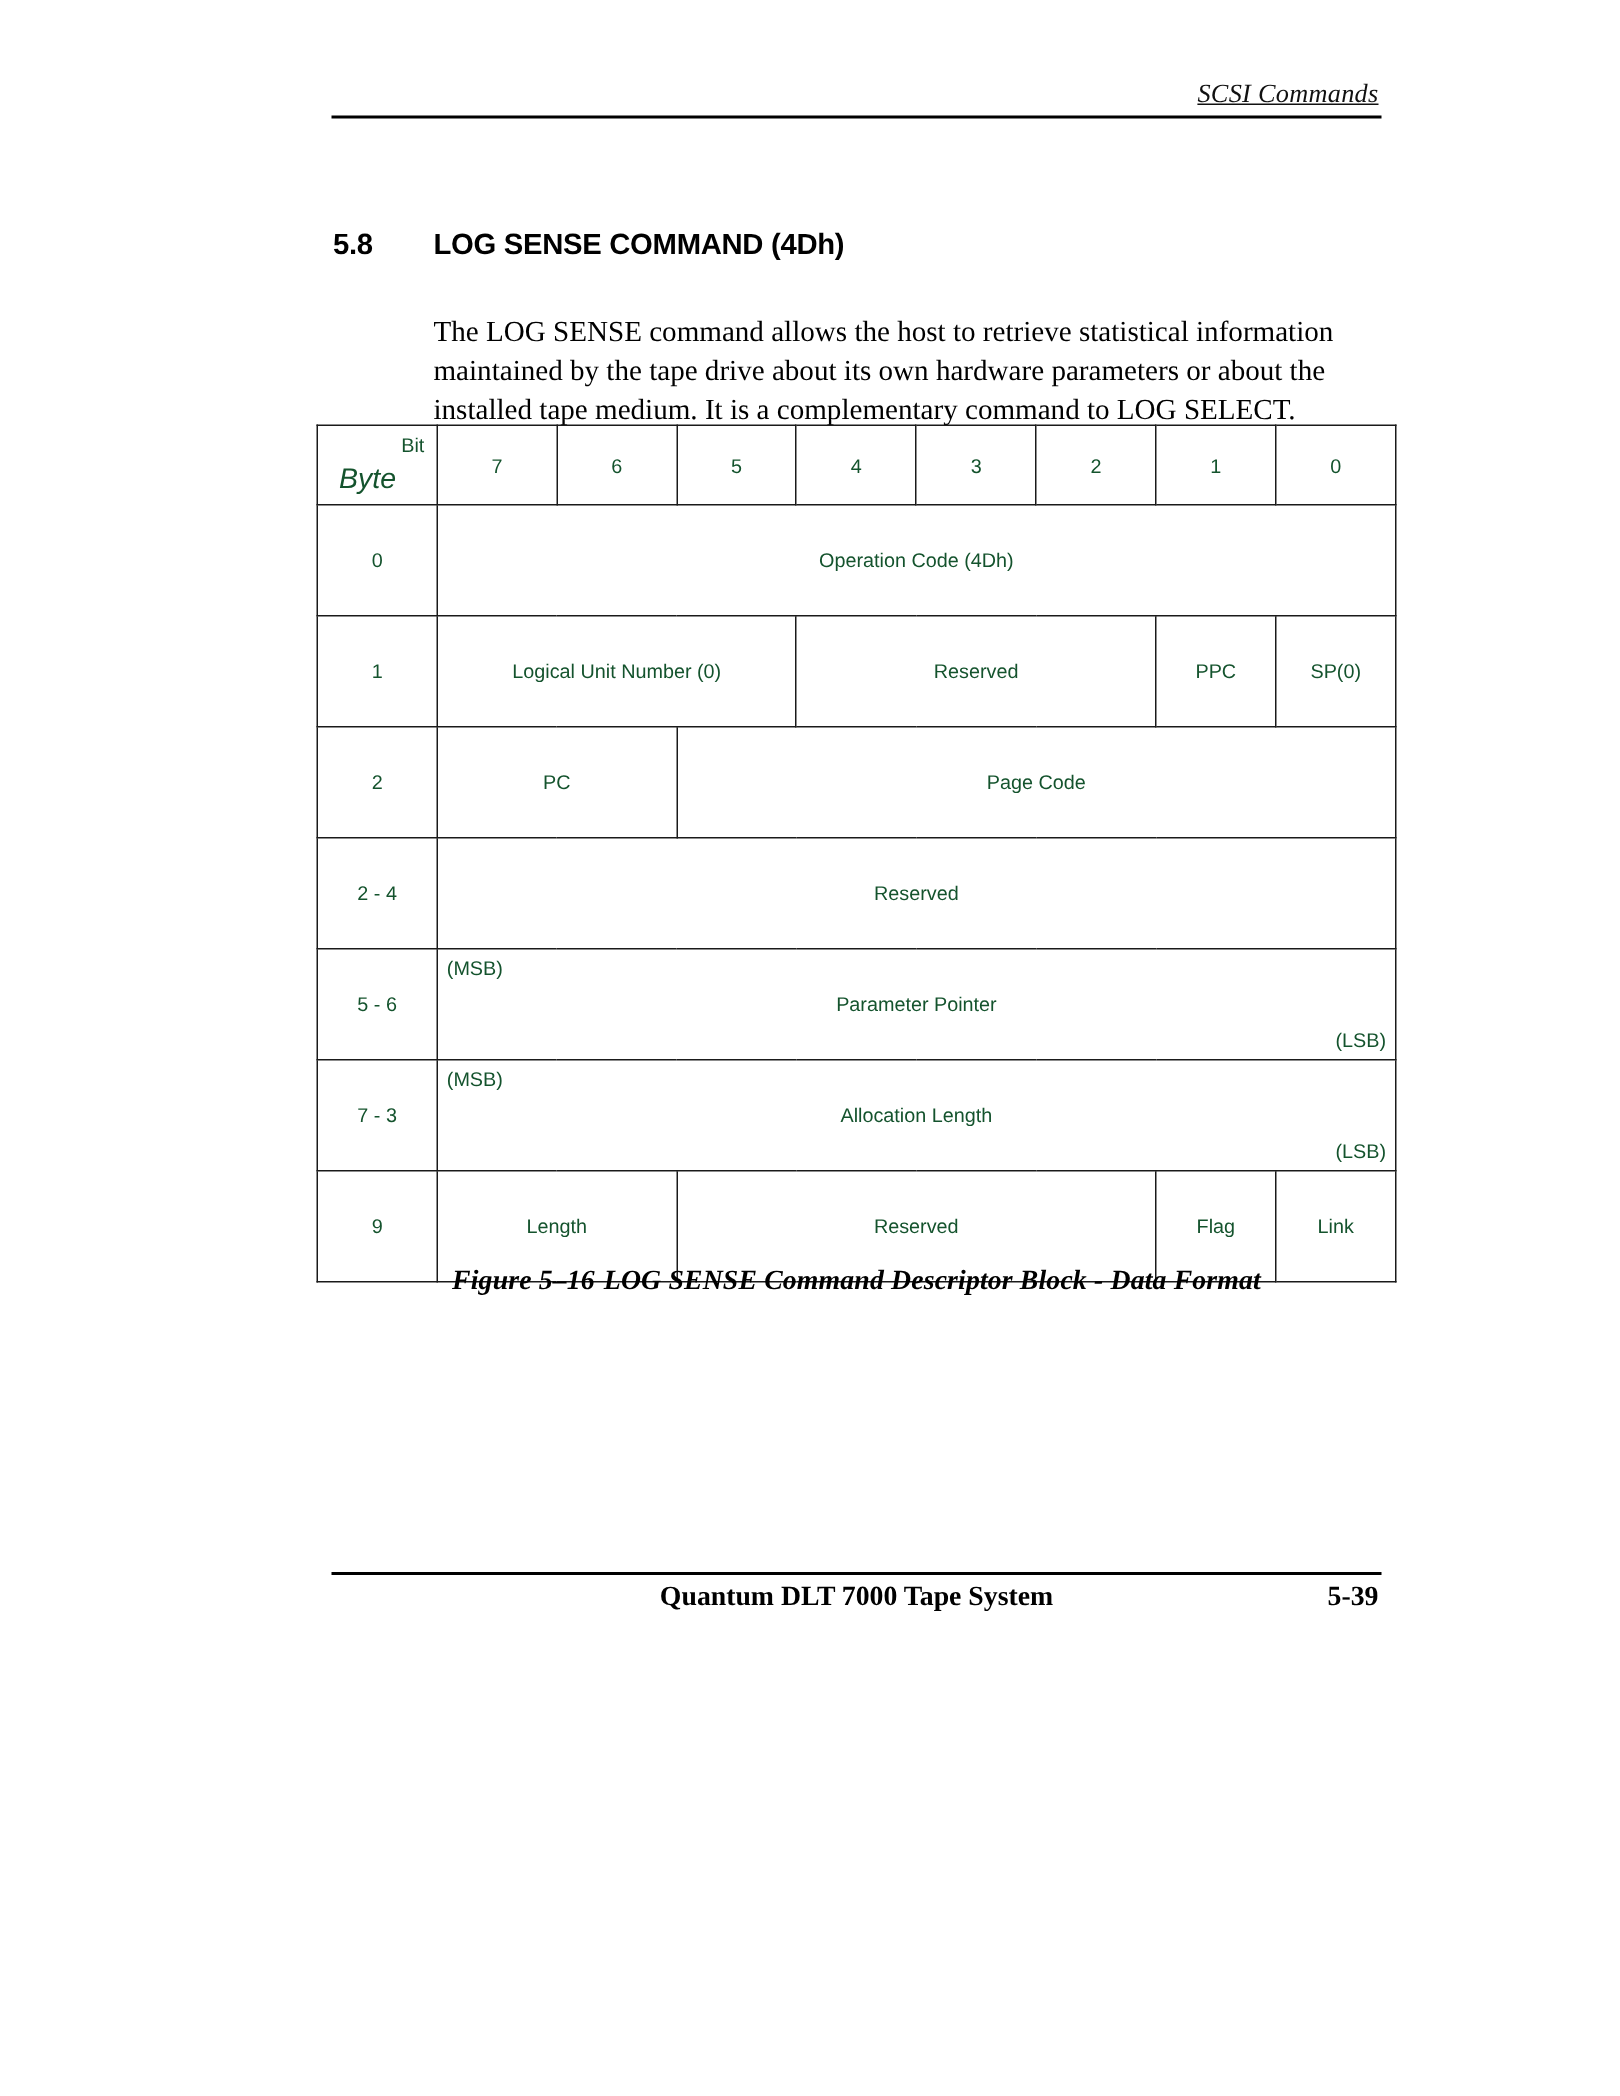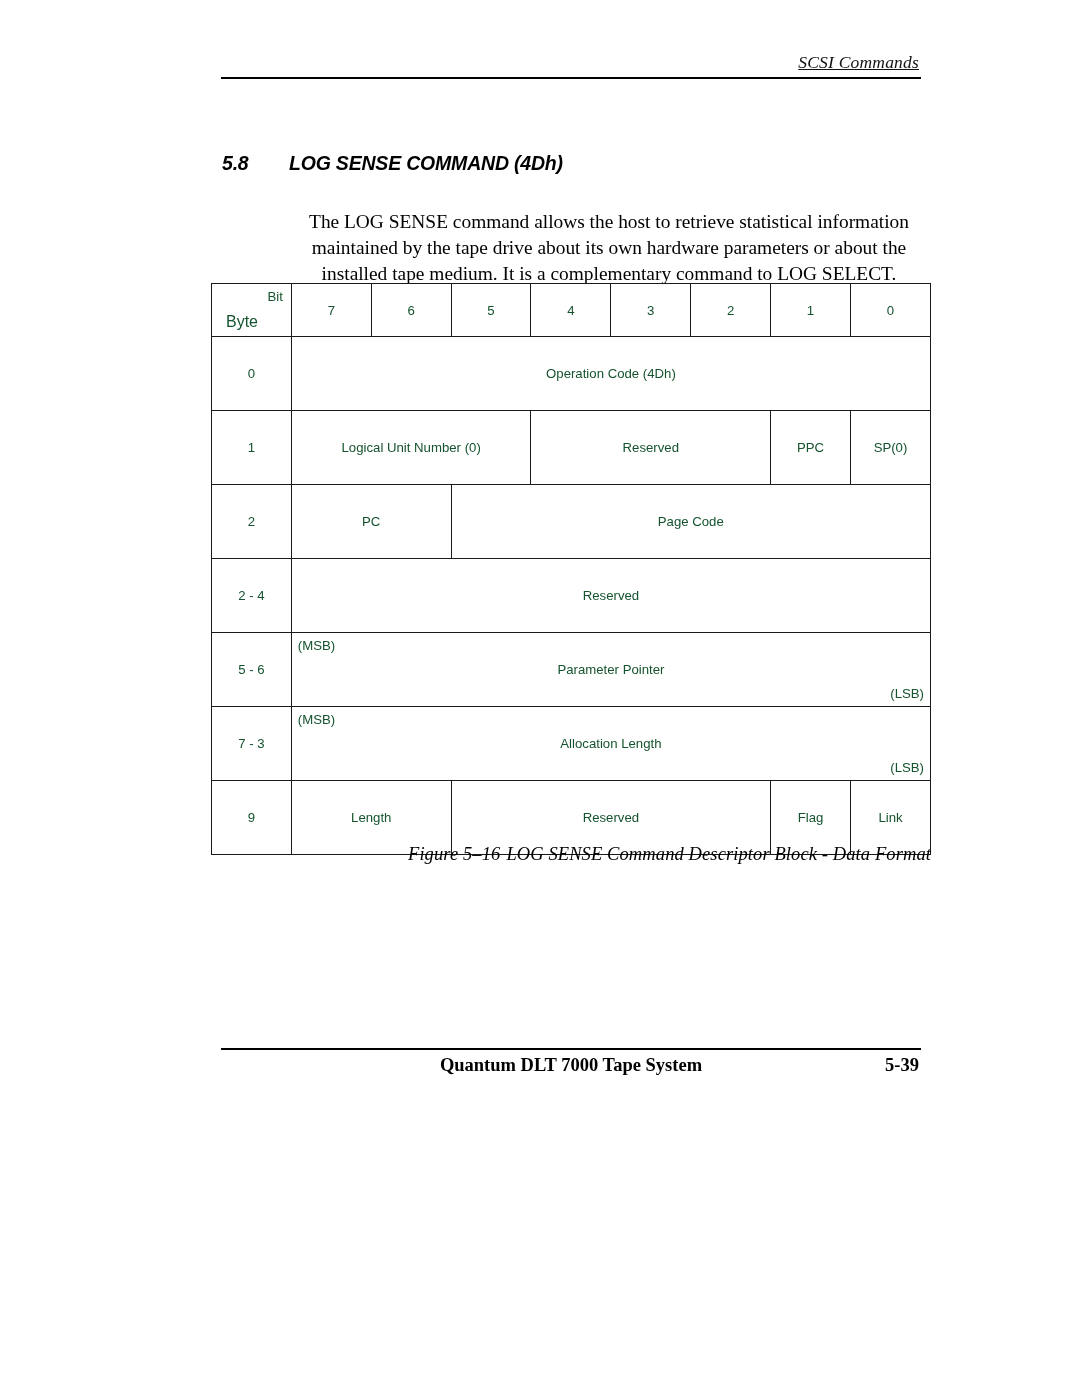--- a/index.html
+++ b/index.html
@@ -50,36 +50,35 @@
   .section-head {
     position: absolute;
     left: 222px;
     top: 152px;
     width: 720px;
     font-family: "Liberation Sans", "DejaVu Sans", sans-serif;
     font-weight: bold;
     font-size: 19.5px;
     letter-spacing: -0.2px;
     white-space: nowrap;
-    font-style: italic;
   }
   .section-num {
     display: inline-block;
     width: 67px;
   }
 
   
   .body-copy {
     position: absolute;
     left: 289px;
     top: 190px;
     width: 640px;
     font-size: 19.4px;
     line-height: 25.6px;
-    text-align: center;
+    text-align: left;
     color: #000;
   }
 
   
   .cdb-table {
     position: absolute;
     left: 211px;
     top: 283px;
     width: 720px;
     border-collapse: collapse;
@@ -110,21 +109,22 @@
   .corner .bit-lbl {
     position: absolute;
     right: 8px;
     top: 5px;
     font-size: 13.2px;
   }
   .corner .byte-lbl {
     position: absolute;
     left: 14px;
     bottom: 5px;
-    font-size: 16px;
+    font-size: 19px;
+    font-style: italic;
   }
 
   
   .msb-cell {
     position: relative;
   }
   .msb-cell .msb {
     position: absolute;
     left: 6px;
     top: 5px;
@@ -141,24 +141,25 @@
     text-align: center;
     line-height: 73px;
   }
 
   
   .fig-caption {
     position: absolute;
     left: 211px;
     top: 844px;
     width: 720px;
-    text-align: right;
+    text-align: center;
     font-style: italic;
     font-size: 18.5px;
     letter-spacing: 0.1px;
+    font-weight: bold;
   }
   .fig-caption .figlabel { margin-right: 6px; }
 
   
   .footer-zone {
     position: absolute;
     left: 221px;
     top: 1048px;
     width: 700px;
   }

